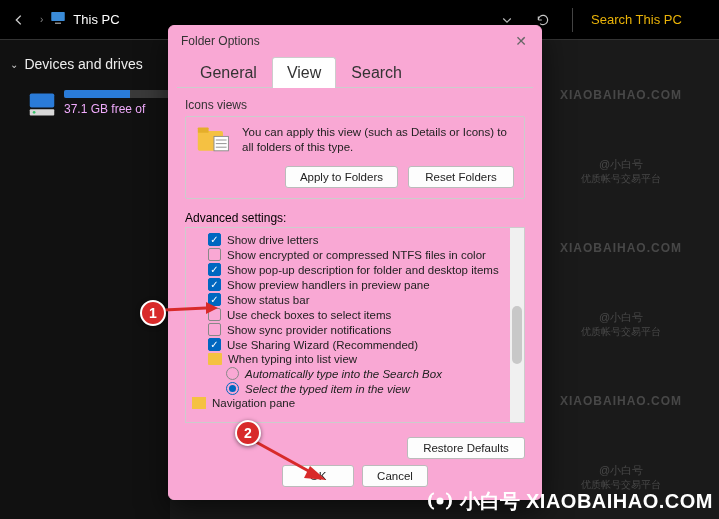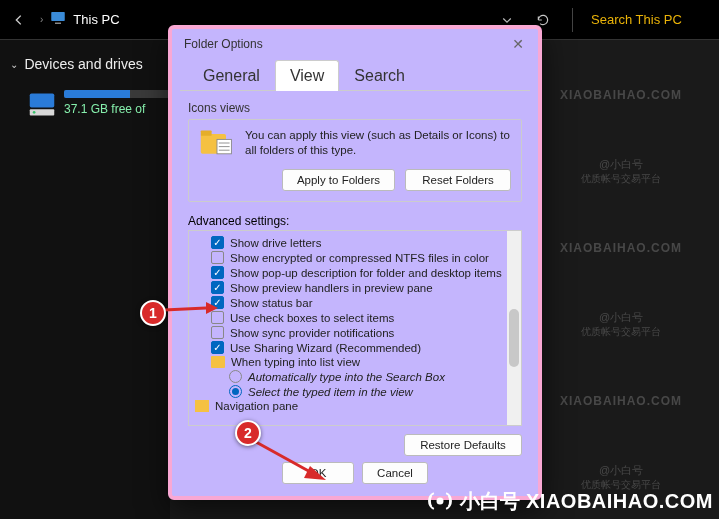--- a/index.html
+++ b/index.html
@@ -17,30 +17,30 @@
 
   
   .leftpane { position: absolute; left: 0; top: 40px; width: 170px; bottom: 0; padding: 12px 8px; background: #111; color: #eee; }
   .section-header { display: flex; align-items: center; gap: 6px; font-size: 14px; padding: 4px 2px; }
   .section-header .caret { font-size: 10px; color: #ccc; }
   .drive-row { display: flex; gap: 8px; margin-top: 14px; padding-left: 20px; }
   .drive-icon { width: 28px; height: 28px; flex-shrink: 0; }
   .drive-info { display: flex; flex-direction: column; gap: 4px; font-size: 13px; }
   .drive-bar { width: 110px; height: 8px; background: #3a3a3a; border-radius: 2px; overflow: hidden; }
   .drive-bar-fill { height: 100%; background: #2a7bd8; }
-  .drive-sub { color: #86efac; font-size: 12px; }
+  .drive-sub { color: #f0abfc; font-size: 12px; }
 
   
   .watermark-col { position: absolute; top: 60px; bottom: 0; display: flex; flex-direction: column; justify-content: space-around; }
   .wm-cell { color: #666; font-size: 10px; text-align: center; opacity: 0.6; }
   .wm-cell .cn { font-size: 11px; }
   .wm-cell .url { font-size: 12px; font-weight: bold; letter-spacing: 1px; }
 
   
-  .dialog { position: absolute; left: 168px; top: 25px; width: 374px; height: 475px; background: #c4b5fd; color: #000; border: 4px solid #f9a8d4; border-radius: 6px; box-shadow: 0 10px 30px rgba(0,0,0,0.6); display: flex; flex-direction: column; font-size: 12px; }
+  .dialog { position: absolute; left: 168px; top: 25px; width: 374px; height: 475px; background: #f9a8d4; color: #000; border: 1px solid #f9a8d4; border-radius: 6px; box-shadow: 0 10px 30px rgba(0,0,0,0.6); display: flex; flex-direction: column; font-size: 12px; }
   .dlg-titlebar { display: flex; align-items: center; height: 30px; padding: 0 6px 0 12px; }
   .dlg-title { flex: 1; font-size: 12px; color: #333; }
   .dlg-close { width: 28px; height: 24px; display: flex; align-items: center; justify-content: center; color: #666; font-size: 14px; }
   .dlg-tabs { display: flex; padding: 0 8px; border-bottom: 1px solid #ccc; margin: 0 8px; }
   .dlg-tab { padding: 6px 14px 6px; font-size: 16px; color: #333; border: 1px solid transparent; border-bottom: none; position: relative; top: 1px; }
   .dlg-tab.active { border-color: #ccc; background: #fff; border-top: 1px solid #ccc; border-radius: 3px 3px 0 0; }
   .dlg-body { flex: 1; padding: 10px 16px 4px; overflow: hidden; }
 
   .group-label { font-size: 12px; color: #333; margin-bottom: 4px; }
   .folder-views-box { border: 1px solid #ccc; border-radius: 2px; padding: 8px 10px 10px; margin-bottom: 12px; position: relative; }

